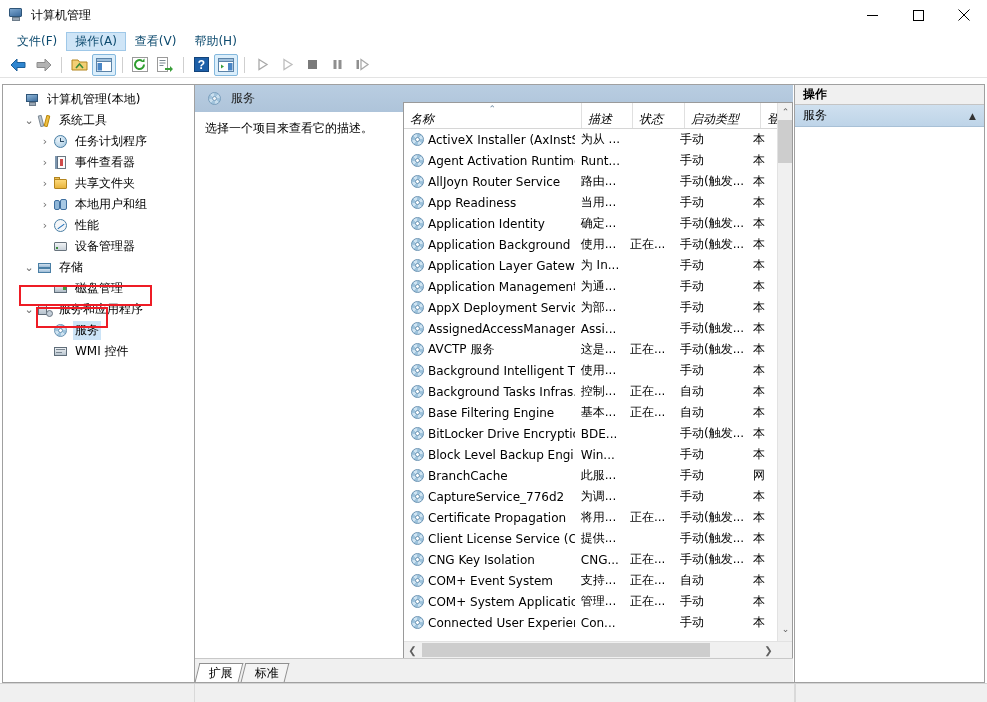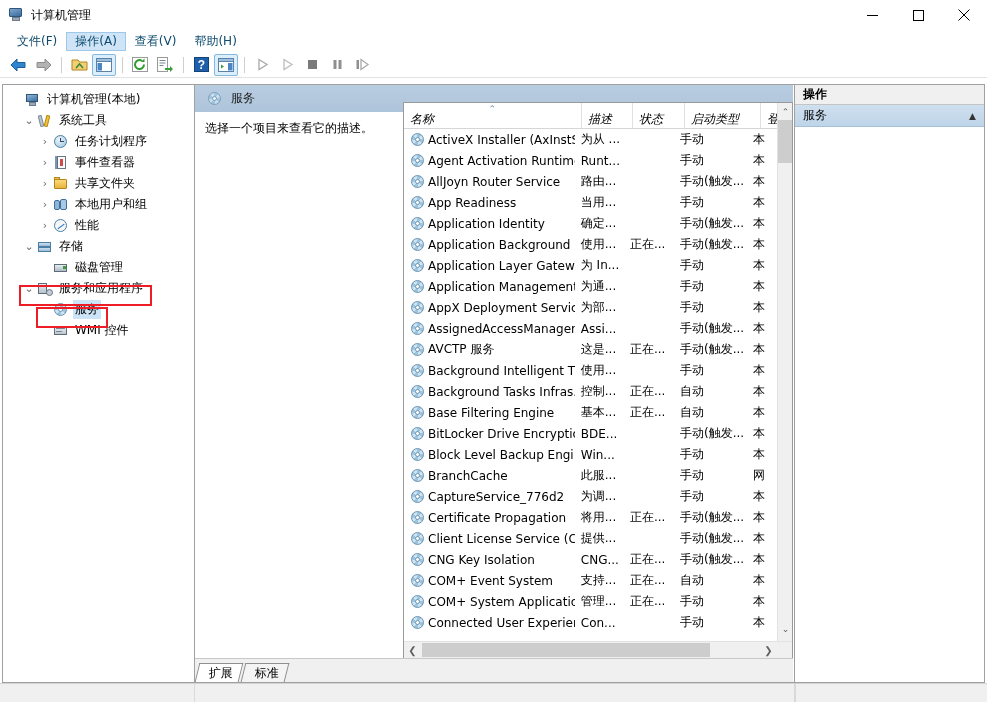--- a/index.html
+++ b/index.html
@@ -754,20 +754,28 @@
 
         <div class="tnode" style="padding-left:34px;">
           <div class="chev">›</div>
           <div class="ticon ic-perf">
               <div class="dial"></div>
               <div class="ndl"></div>
             </div>
           <div class="tlabel">性能</div>
         </div>
 
+        <div class="tnode" style="padding-left:34px;">
+          <div class="chev none">›</div>
+          <div class="ticon ic-device">
+              <div class="bx"></div>
+              <div class="dot"></div>
+            </div>
+          <div class="tlabel">设备管理器</div>
+        </div>
 
         <div class="tnode" style="padding-left:18px;">
           <div class="chev">⌄</div>
           <div class="ticon ic-storage">
               <div class="d1"></div>
               <div class="d2"></div>
             </div>
           <div class="tlabel">存储</div>
         </div>
 

